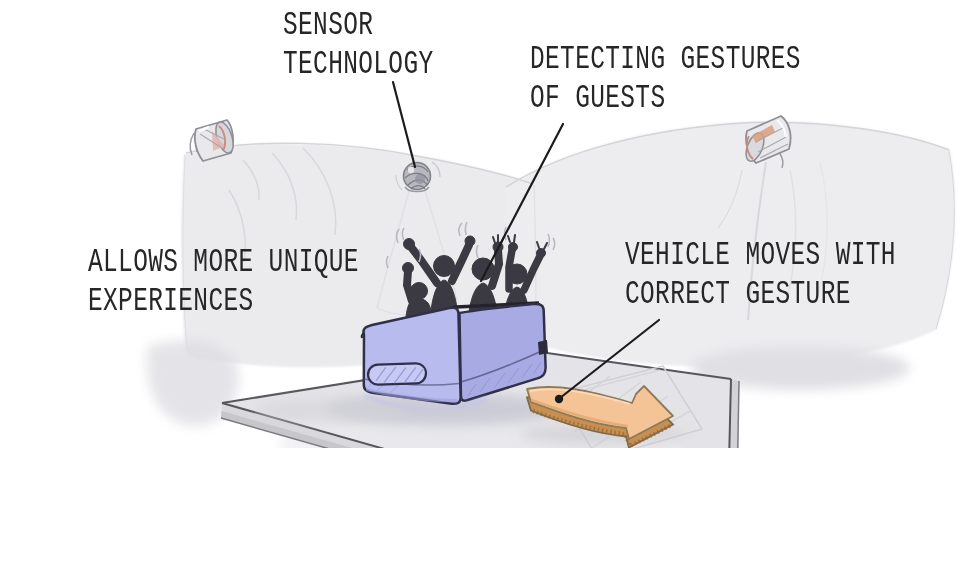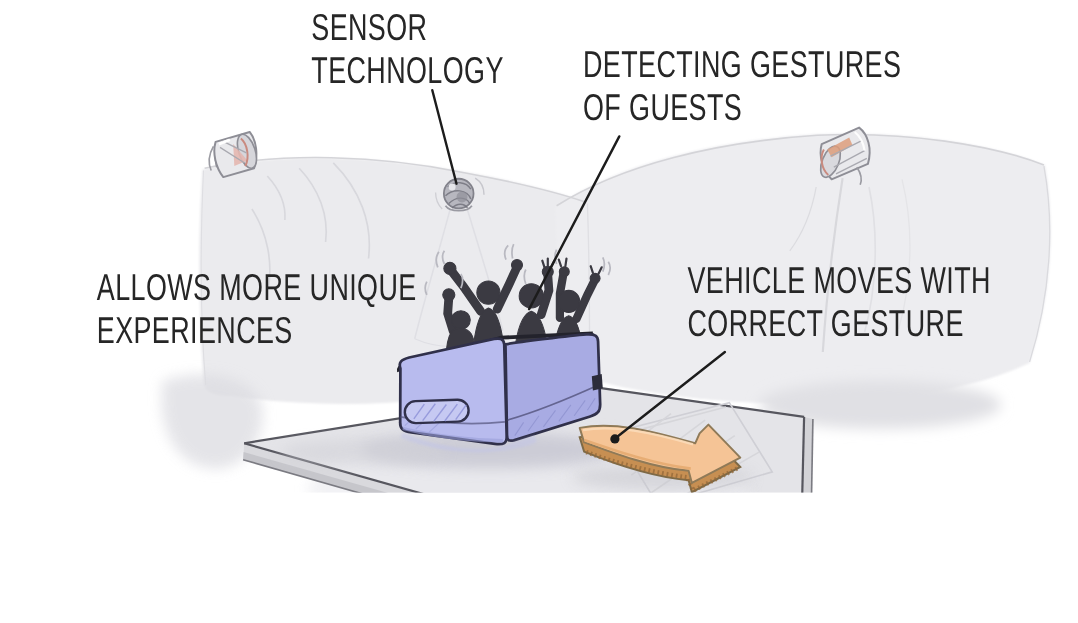--- a/index.html
+++ b/index.html
@@ -1,17 +1,17 @@
 <!DOCTYPE html>
 <html><head>
 <meta charset="utf-8">
 <style>
   html,body{margin:0;padding:0;background:#fff;}
   .stage{position:relative;width:980px;height:448px;background:#ffffff;overflow:hidden;
-         font-family:Liberation Sans, sans-serif;}
+         font-family:Liberation Mono, monospace;}
   .stage svg{position:absolute;left:0;top:0;}
   .label{position:absolute;font-size:34px;line-height:1.16;color:#262626;
          transform:scaleX(0.72);transform-origin:0 0;white-space:nowrap;
          letter-spacing:0.5px;z-index:2;}
   .label div{display:block;}
 </style>
 </head>
 <body>
 
 <div class="stage">

